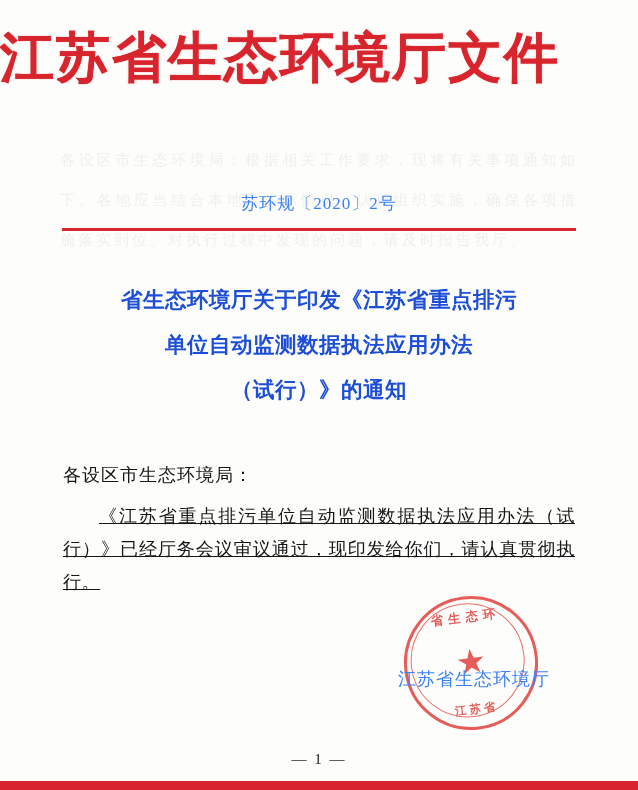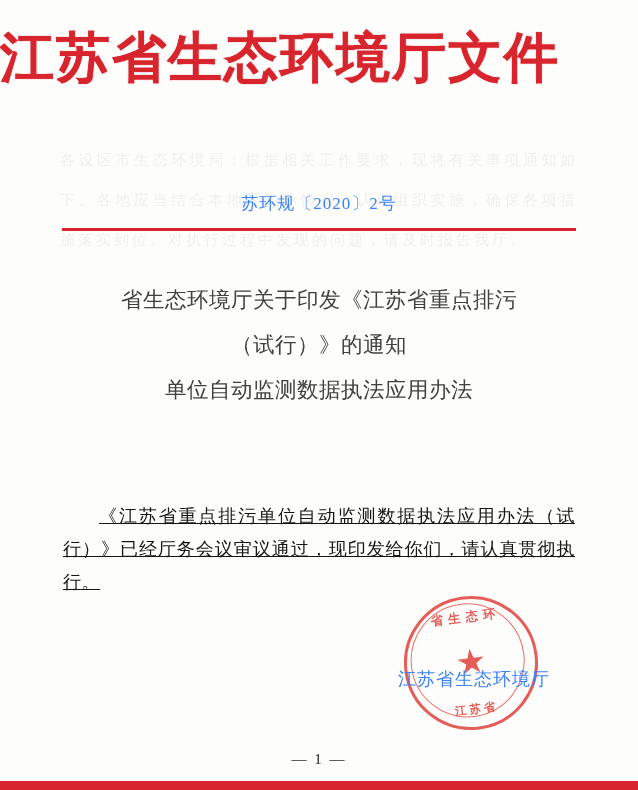--- a/index.html
+++ b/index.html
@@ -77,24 +77,24 @@
     background: #d8242c;
   }
 
   .headline {
     position: absolute;
     left: 70px;
     top: 278px;
     width: 498px;
     text-align: center;
     font-size: 21.5px;
-    font-weight: normal;
+    font-weight: bold;
     line-height: 45px;
     letter-spacing: 0.5px;
-    color: #404040;
+    color: #1d4ed8;
   }
   .headline div { white-space: nowrap; }
 
   .salutation {
     position: absolute;
     left: 63px;
     top: 463px;
     font-size: 18px;
     letter-spacing: 1px;
     color: #151515;
@@ -201,24 +201,25 @@
   <div class="ghost-layer">各设区市生态环境局：根据相关工作要求，现将有关事项通知如下。各地应当结合本地区实际情况，认真组织实施，确保各项措施落实到位。对执行过程中发现的问题，请及时报告我厅。</div>
 
   <div class="doc-title">江苏省生态环境厅文件</div>
 
   <div class="doc-number">苏环规〔2020〕2号</div>
 
   <div class="red-rule"></div>
 
   <div class="headline">
     <div>省生态环境厅关于印发《江苏省重点排污</div>
+    <div>单位自动监测数据执法应用办法</div>
     <div>（试行）》的通知</div>
-    <div>单位自动监测数据执法应用办法</div>
-  </div>
-
+  </div>
+
+  <div class="salutation">各设区市生态环境局：</div>
 
   <div class="body-text">
     <span class="indent">《江苏省重点排污单位自动监测数据执法应用办法（试行）》已经厅务会议审议通过，现印发给你们，请认真贯彻执行。</span>
   </div>
 
   <div class="seal">
     <div class="seal-ring"></div>
     <div class="seal-text-top">省生态环</div>
     <div class="star">★</div>
     <div class="seal-text-bottom">江苏省</div>

